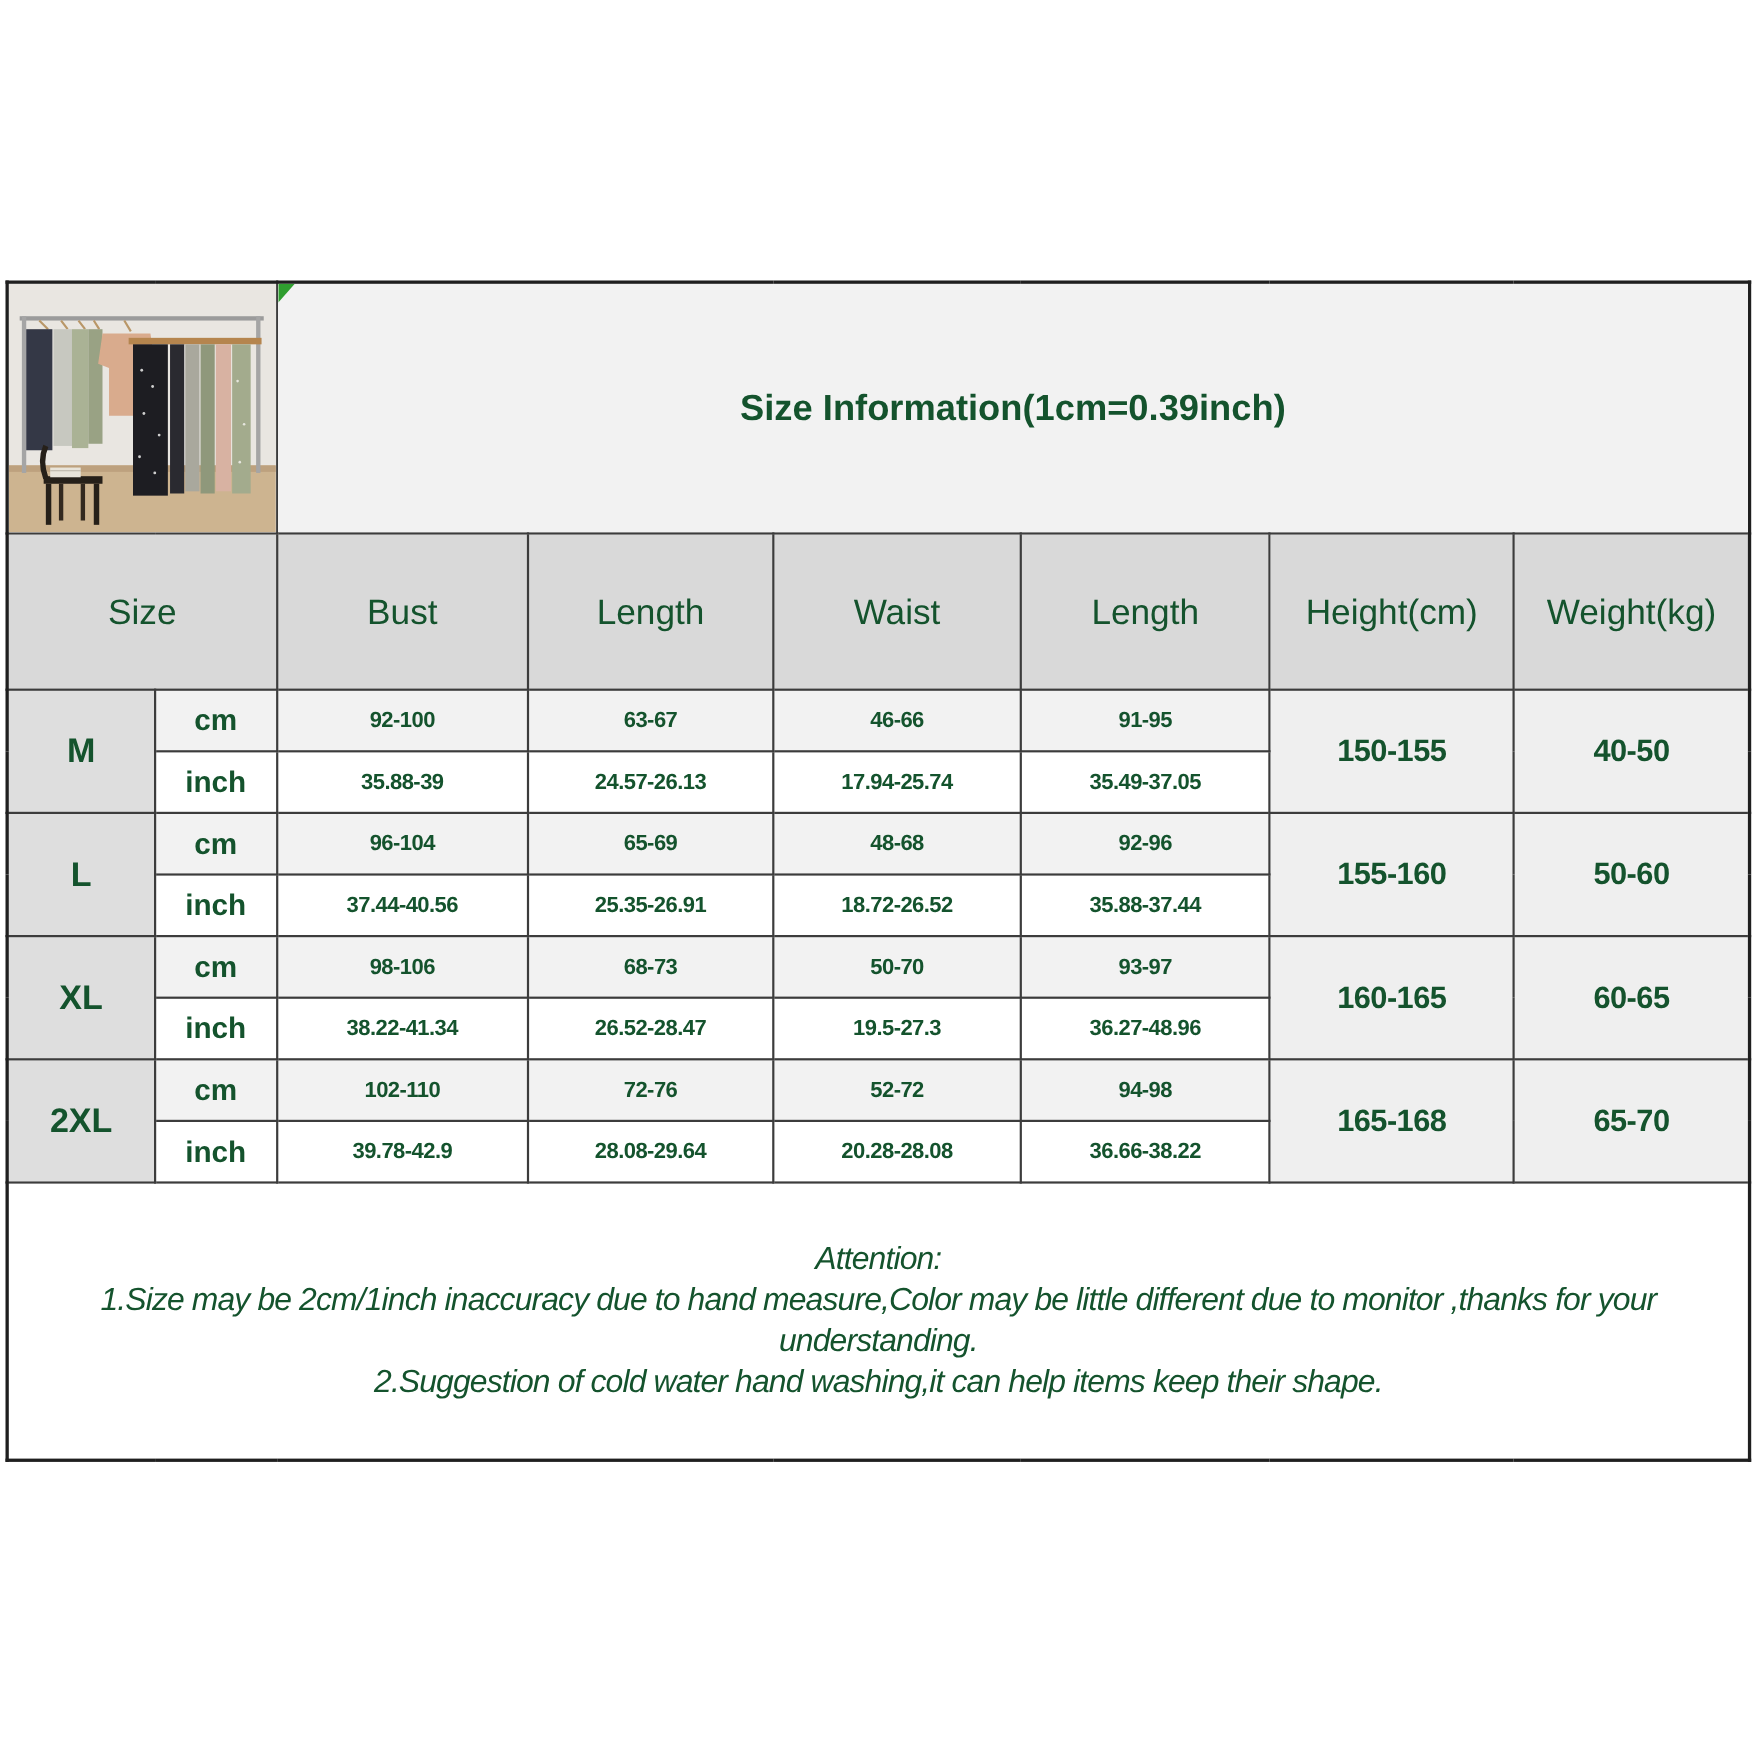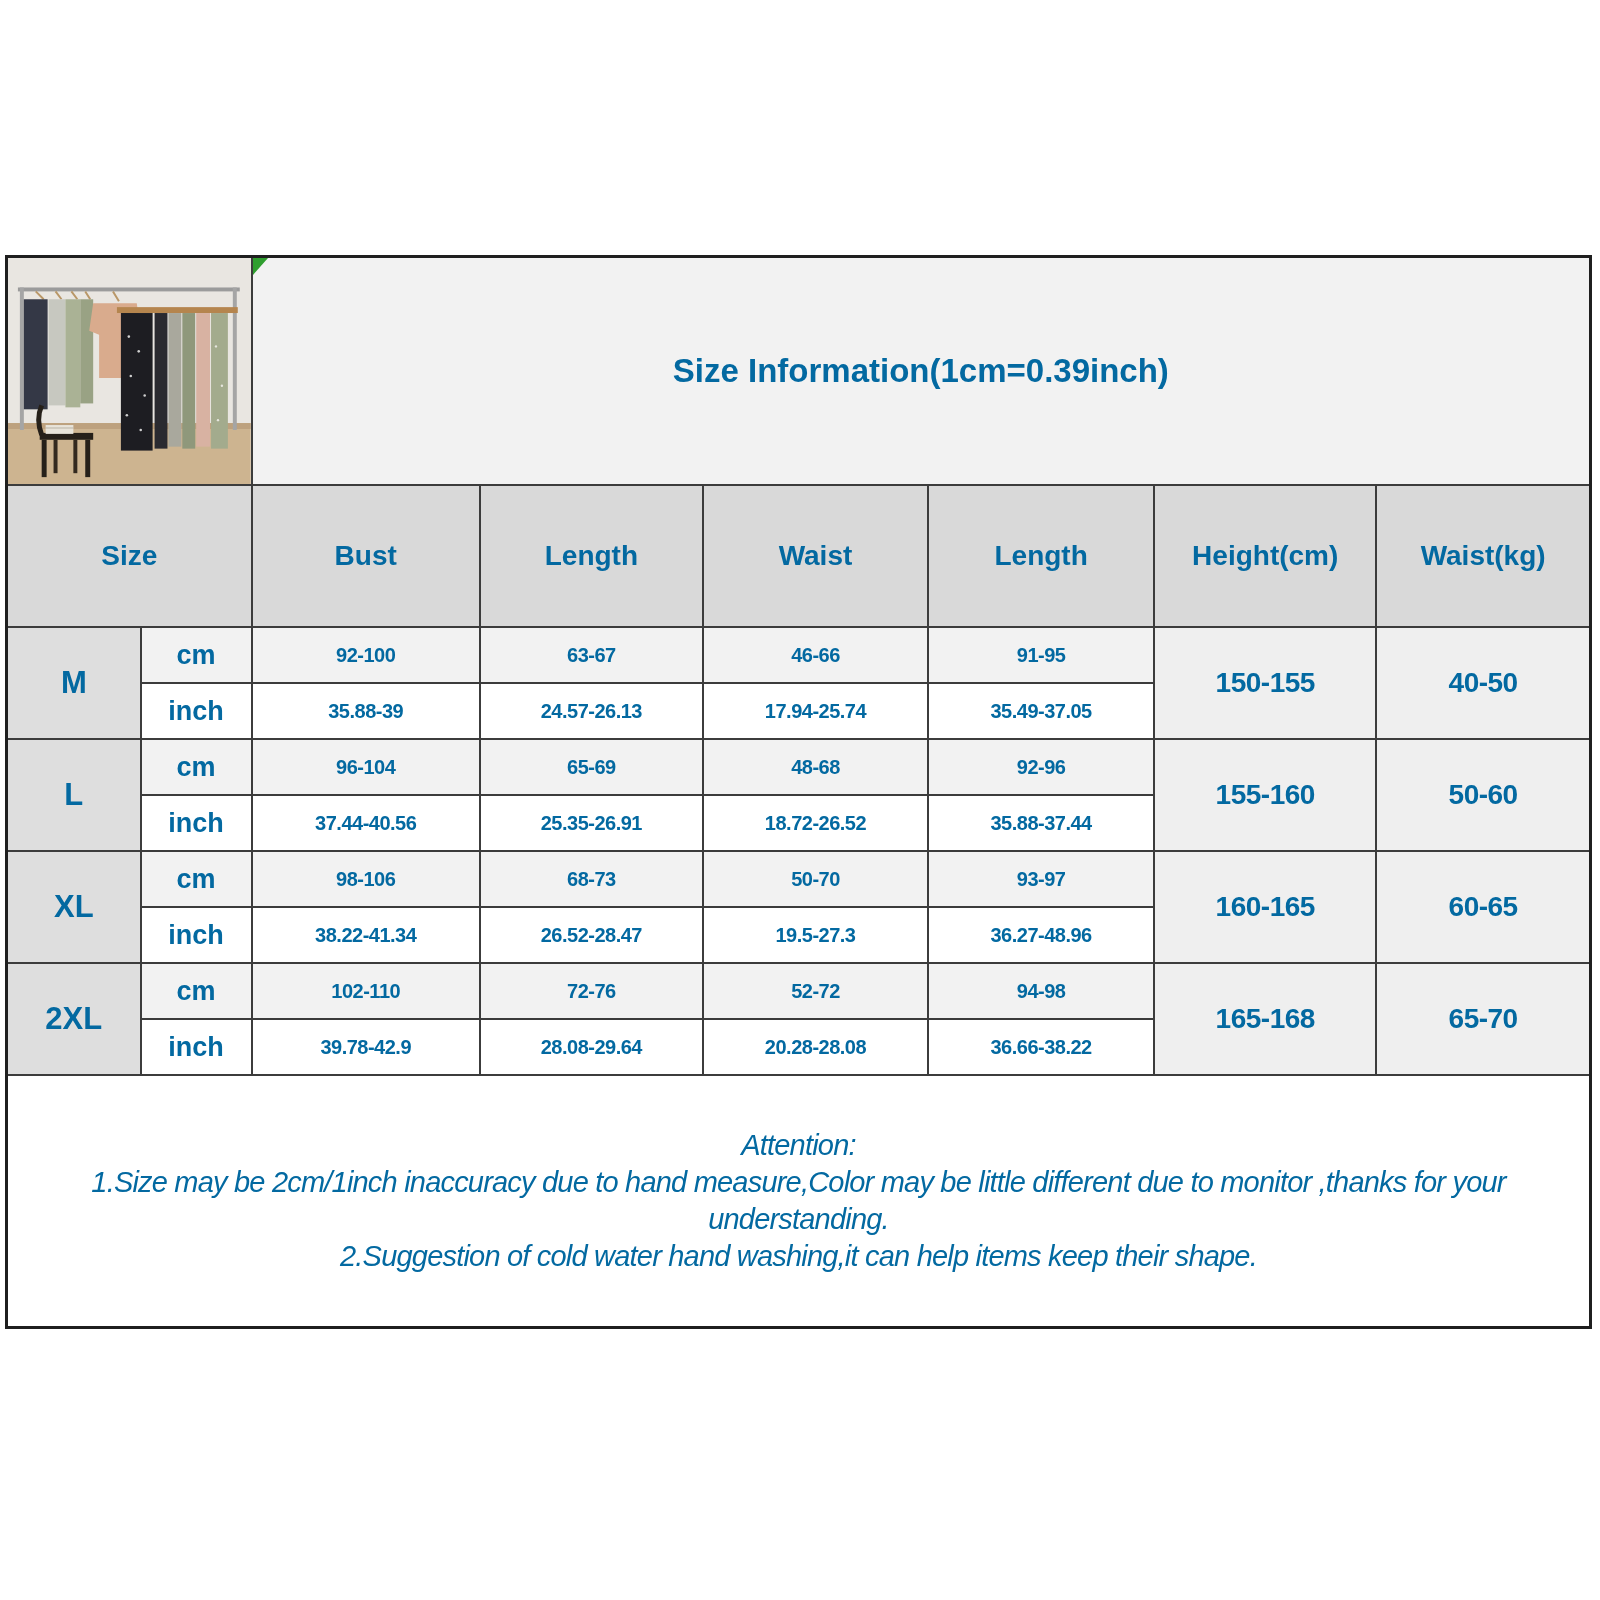--- a/index.html
+++ b/index.html
@@ -1,21 +1,21 @@
 <!DOCTYPE html>
 <html><head>
 <meta charset="utf-8">
 <style>
   html,body{margin:0;padding:0;background:#ffffff;}
   .sheet{
     position:relative;
     width:1600px;height:1600px;
     background:#ffffff;
     font-family:"Liberation Sans","DejaVu Sans",sans-serif;
-    color:#0369a1;
+    color:#14532d;
   }
   table.size-table{
     position:absolute;left:5px;top:255px;
     width:1587px;
     border-collapse:collapse;
     table-layout:fixed;
     border:3px solid #1f1f1f;
   }
   table.size-table td{
     border:2px solid #3c3c3c;
@@ -33,21 +33,21 @@
   }
   .corner-marker{
     position:absolute;top:0;left:0;
     width:0;height:0;
     border-top:17px solid #2f9e2f;
     border-right:15px solid transparent;
   }
   tr.hdr td{
     height:140px;
     background:#d9d9d9;
-    font-size:28px;font-weight:bold;
+    font-size:32px;font-weight:normal;
   }
   td.size-cell{background:#dedede;font-size:31px;font-weight:bold;}
   tr.r-cm td{height:54px;}
   tr.r-inch td{height:54px;}
   tr.r-cm td.unit-cell, tr.r-cm td.val{background:#f2f2f2;}
   tr.r-inch td.unit-cell, tr.r-inch td.val{background:#ffffff;}
   td.unit-cell{font-size:27px;font-weight:bold;}
   td.val{font-size:20px;font-weight:bold;letter-spacing:-0.5px;}
   td.merged{background:#efefef;font-size:28px;font-weight:bold;letter-spacing:-0.5px;}
   td.attention-cell{
@@ -135,21 +135,21 @@
       </td>
     </tr>
 
     <tr class="hdr">
       <td colspan="2">Size</td>
       <td>Bust</td>
       <td>Length</td>
       <td>Waist</td>
       <td>Length</td>
       <td>Height(cm)</td>
-      <td>Waist(kg)</td>
+      <td>Weight(kg)</td>
     </tr>
 
     <tr class="r-cm">
       <td class="size-cell" rowspan="2">M</td>
       <td class="unit-cell">cm</td>
       <td class="val">92-100</td>
       <td class="val">63-67</td>
       <td class="val">46-66</td>
       <td class="val">91-95</td>
       <td class="merged" rowspan="2">150-155</td>

